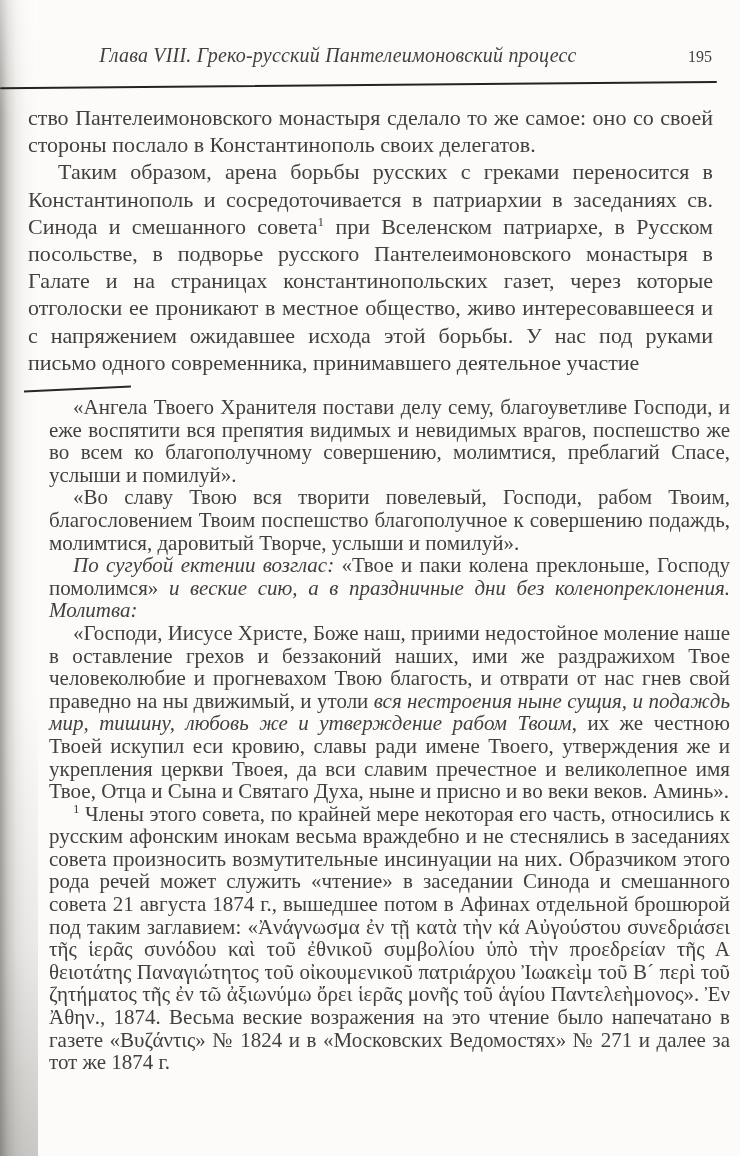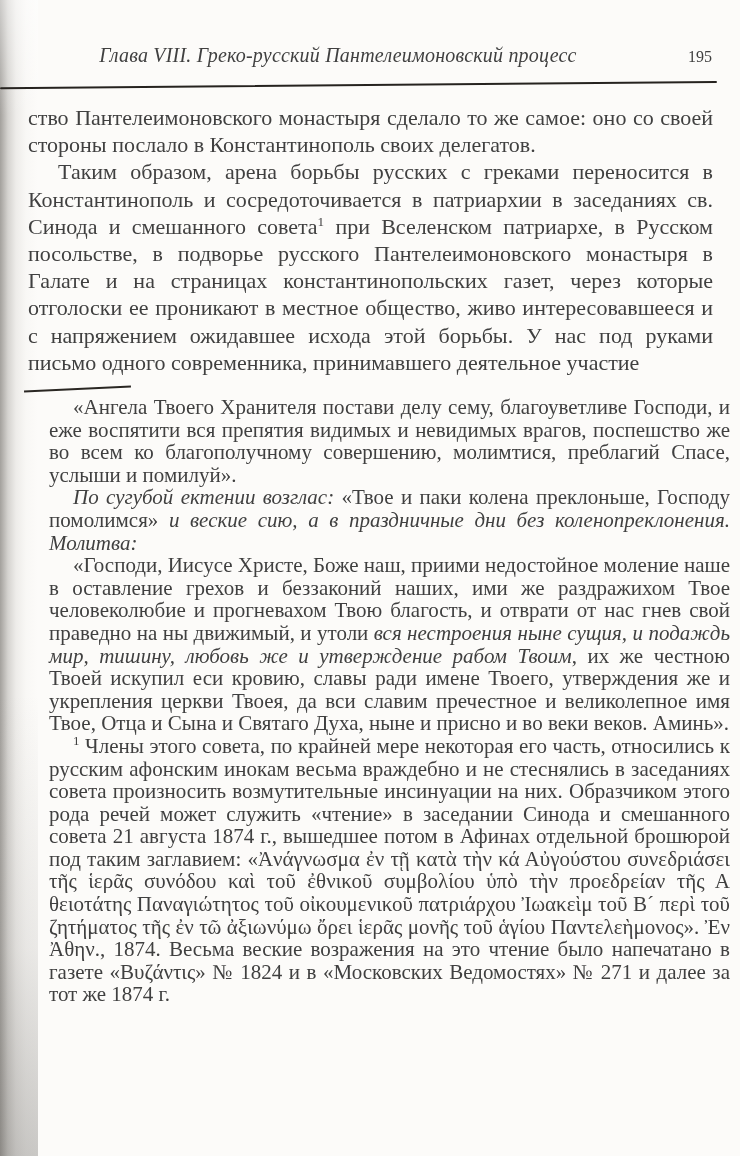--- a/index.html
+++ b/index.html
@@ -114,17 +114,18 @@
 
   <div class="main-text">
     <p class="para">ство Пантелеимоновского монастыря сделало то же самое: оно со своей стороны послало в Константинополь своих делегатов.</p>
     <p class="para indent"><span>Таким образом, арена борьбы русских с греками переносится в Константинополь и сосредоточивается в патриархии в заседаниях св. Синода и смешанного совета</span><sup class="fnref">1</sup><span> при Вселенском патриархе, в Русском посольстве, в подворье русского Пантелеимоновского монастыря в Галате и на страницах константинопольских газет, через которые отголоски ее проникают в местное общество, живо интересовавшееся и с напряжением ожидавшее исхода этой борьбы. У нас под руками письмо одного современника, принимавшего деятельное участие</span></p>
   </div>
 
   <div class="fn-rule"></div>
 
   <div class="footnotes">
     <p class="fpara">«Ангела Твоего Хранителя постави делу сему, благоуветливе Господи, и еже воспятити вся препятия видимых и невидимых врагов, поспешство же во всем ко благополучному совершению, молимтися, преблагий Спасе, услыши и помилуй».</p>
+    <p class="fpara">«Во славу Твою вся творити повелевый, Господи, рабом Твоим, благословением Твоим поспешство благополучное к совершению подаждь, молимтися, даровитый Творче, услыши и помилуй».</p>
     <p class="fpara"><em>По сугубой ектении возглас:</em><span> «Твое и паки колена преклоньше, Господу помолимся» </span><em>и веские сию, а в праздничные дни без коленопреклонения. Молитва:</em></p>
     <p class="fpara"><span>«Господи, Иисусе Христе, Боже наш, приими недостойное моление наше в оставление грехов и беззаконий наших, ими же раздражихом Твое человеколюбие и прогневахом Твою благость, и отврати от нас гнев свой праведно на ны движимый, и утоли </span><em>вся нестроения ныне сущия, и подаждь мир, тишину, любовь же и утверждение рабом Твоим</em><span>, их же честною Твоей искупил еси кровию, славы ради имене Твоего, утверждения же и укрепления церкви Твоея, да вси славим пречестное и великолепное имя Твое, Отца и Сына и Святаго Духа, ныне и присно и во веки веков. Аминь».</span></p>
     <p class="fpara"><sup class="fnmark">1</sup><span> Члены этого совета, по крайней мере некоторая его часть, относились к русским афонским инокам весьма враждебно и не стеснялись в заседаниях совета произносить возмутительные инсинуации на них. Образчиком этого рода речей может служить «чтение» в заседании Синода и смешанного совета 21 августа 1874 г., вышедшее потом в Афинах отдельной брошюрой под таким заглавием: «Ἀνάγνωσμα ἐν τῇ κατὰ τὴν κά Αὐγούστου συνεδριάσει τῆς ἱερᾶς συνόδου καὶ τοῦ ἐθνικοῦ συμβολίου ὑπὸ τὴν προεδρείαν τῆς Α θειοτάτης Παναγιώτητος τοῦ οἰκουμενικοῦ πατριάρχου Ἰωακεὶμ τοῦ Β´ περὶ τοῦ ζητήματος τῆς ἐν τῶ ἀξιωνύμω ὄρει ἱερᾶς μονῆς τοῦ ἁγίου Παντελεὴμονος». Ἐν Ἀθην., 1874. Весьма веские возражения на это чтение было напечатано в газете «Βυζάντις» № 1824 и в «Московских Ведомостях» № 271 и далее за тот же 1874 г.</span></p>
   </div>
 </div>
 
 </body></html>

